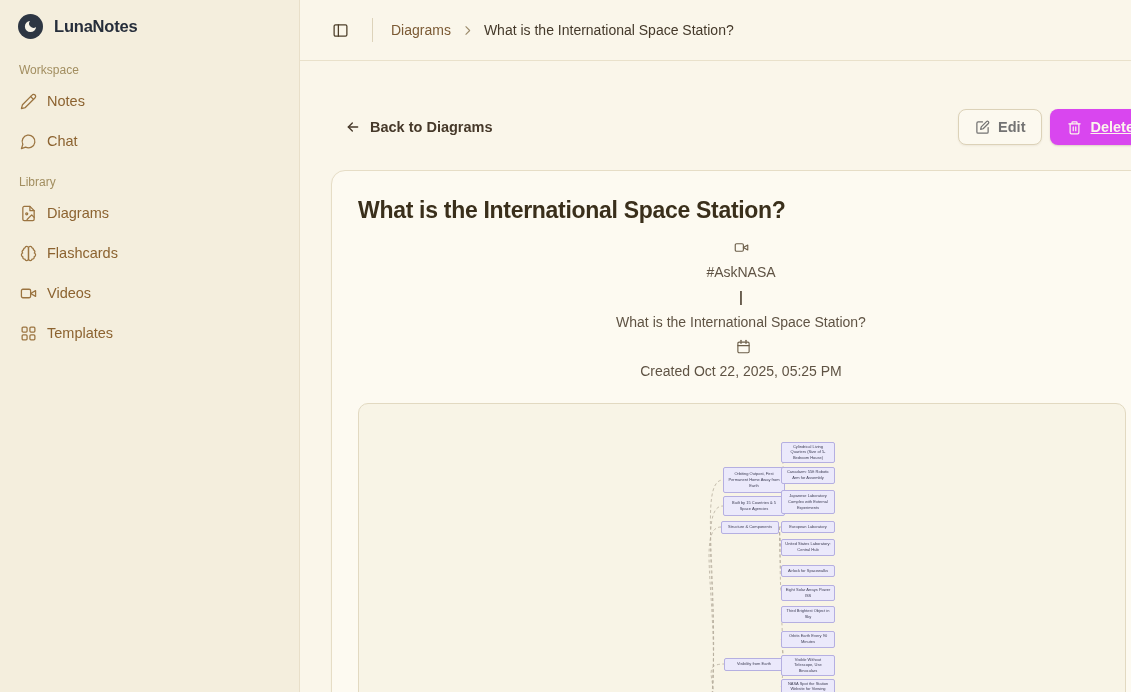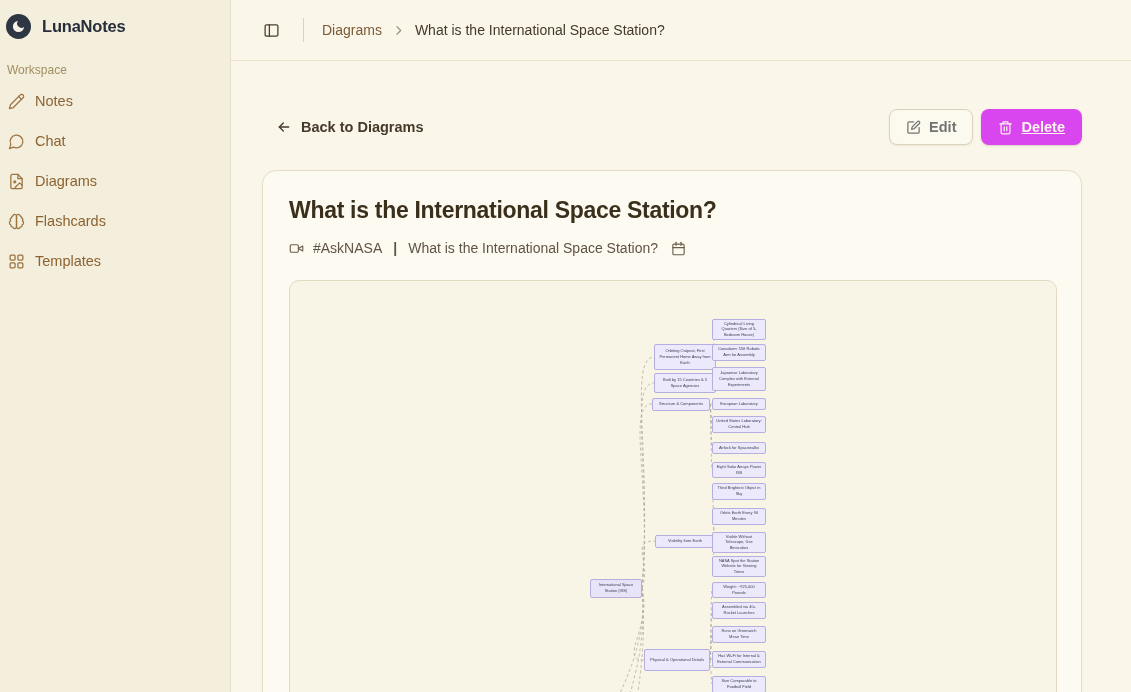--- a/index.html
+++ b/index.html
@@ -1,20 +1,20 @@
 <!DOCTYPE html>
 <html><head>
 <meta charset="utf-8">
 <style>
   * { margin:0; padding:0; box-sizing:border-box; }
   html,body { width:1131px; height:692px; overflow:hidden; }
   body { font-family:"Liberation Sans", sans-serif; background:#faf6ea; display:flex; }
 
   
-  .sidebar { width:231px; height:100%; background:#f4eedd; border-right:1px solid #e8dfc9; padding:12px 4px; flex-shrink:0; }
+  .sidebar { width:300px; height:100%; background:#f4eedd; border-right:1px solid #e8dfc9; padding:12px 16px; flex-shrink:0; }
   .logo-row { display:flex; align-items:center; gap:11px; padding:2px 2px; margin-bottom:22px; cursor:pointer; }
   .logo-circle { width:25px; height:25px; border-radius:50%; background:#2d3643; display:flex; align-items:center; justify-content:center; flex-shrink:0; }
   .logo-circle svg { width:15px; height:15px; }
   .app-name { font-size:16.5px; font-weight:700; color:#262e3b; letter-spacing:-0.2px; }
   .section-label { font-size:12px; color:#a28e60; font-weight:500; padding:0 3px; margin:14px 0 4px; }
   .nav-item { display:flex; align-items:center; gap:10px; padding:0 4px; height:40px; color:#8c6330; font-size:14.5px; font-weight:500; border-radius:8px; cursor:pointer;text-align:right; }
   .nav-item svg { width:17px; height:17px; flex-shrink:0; color:#9b7440; }
 
   
   .pane { flex:1; display:flex; flex-direction:column; min-width:0; }
@@ -36,21 +36,21 @@
   .back-link svg { width:16px; height:16px; }
   .btn-group { display:flex; gap:8px; }
   .btn { display:flex; align-items:center; gap:8px; height:36px; padding:0 16px; border-radius:8px; font-size:14.5px; font-weight:600; cursor:pointer; border:1px solid transparent; font-family:inherit; }
   .btn svg { width:15px; height:15px; }
   .btn-edit { background:#fcf9ef; border-color:#dcd2b8; color:#737373; box-shadow:0 1px 2px rgba(90,70,30,.08); }
   .btn-delete { background:#d946ef; color:#fbf4ec; box-shadow:0 1px 2px rgba(90,30,30,.18);text-decoration:underline; }
 
   
   .card { width:820px; background:#fdfaf1; border:1px solid #e6ddc6; border-radius:14px; padding:26px 26px; box-shadow:0 1px 2px rgba(100,80,40,.05); height:600px; }
   .doc-title { font-size:23px; font-weight:700; color:#3a2f1b; letter-spacing:-0.3px; margin-bottom:16px; }
-  .meta-row { display:flex; align-items:center; gap:9px; color:#5f5344; font-size:14px; margin-bottom:24px; }
+  .meta-row { display:flex; align-items:center; gap:9px; color:#5f5344; font-size:14px; margin-bottom:24px;flex-direction:column; }
   .meta-row svg { width:15px; height:15px; color:#6b5d48; flex-shrink:0; }
   .meta-divider { color:#5f5344; font-weight:600; margin:0 2px; }
   .meta-created { margin-left:4px; }
 
   
   .diagram-panel { width:768px; height:600px; background:#f8f4e6; border:1px solid #e2d9c1; border-radius:10px; position:relative; overflow:hidden; }
   .mm-canvas { position:absolute; inset:0; }
   .mm-edges { position:absolute; left:0; top:0; }
   .mm-node { position:absolute; background:#ebe9fb; border:0.6px solid #b5afe1; border-radius:2px; display:flex; align-items:center; justify-content:center; text-align:center; font-size:4px; line-height:1.45; color:#3e3e55; padding:1px 3px; }
   .mm-root { background:#e7e4fa; }
@@ -77,36 +77,44 @@
       </svg>
     <span>Notes</span>
   </div>
   <div class="nav-item">
     <svg viewBox="0 0 24 24" fill="none" stroke="currentColor" stroke-width="1.8" stroke-linecap="round" stroke-linejoin="round">
         <path d="M7.9 20A9 9 0 1 0 4 16.1L2 22Z"></path>
       </svg>
     <span>Chat</span>
   </div>
 
+  <div class="section-label">Library</div>
 
   <div class="nav-item">
     <svg viewBox="0 0 24 24" fill="none" stroke="currentColor" stroke-width="1.8" stroke-linecap="round" stroke-linejoin="round">
         <path d="M14 2H6a2 2 0 0 0-2 2v16a2 2 0 0 0 2 2h12a2 2 0 0 0 2-2V8z"></path>
         <path d="M14 2v6h6"></path>
         <circle cx="9.5" cy="12.5" r="1.4"></circle>
         <path d="m20 17.5-3.5-3.5-6.5 6.5"></path>
       </svg>
     <span>Diagrams</span>
   </div>
   <div class="nav-item">
     <svg viewBox="0 0 24 24" fill="none" stroke="currentColor" stroke-width="1.8" stroke-linecap="round" stroke-linejoin="round">
         <path d="M12 4.5a2.5 2.5 0 0 0-4.96-.46 2.5 2.5 0 0 0-1.98 3 2.5 2.5 0 0 0-1.32 4.24 3 3 0 0 0 .34 5.58 2.5 2.5 0 0 0 2.96 3.08A2.5 2.5 0 0 0 12 19.5Z"></path>
         <path d="M12 4.5a2.5 2.5 0 0 1 4.96-.46 2.5 2.5 0 0 1 1.98 3 2.5 2.5 0 0 1 1.32 4.24 3 3 0 0 1-.34 5.58 2.5 2.5 0 0 1-2.96 3.08A2.5 2.5 0 0 1 12 19.5Z"></path>
       </svg>
     <span>Flashcards</span>
+  </div>
+  <div class="nav-item">
+    <svg viewBox="0 0 24 24" fill="none" stroke="currentColor" stroke-width="1.8" stroke-linecap="round" stroke-linejoin="round">
+        <rect x="2" y="6" width="13" height="12" rx="2"></rect>
+        <path d="m22 8-7 4 7 4z"></path>
+      </svg>
+    <span>Videos</span>
   </div>
   <div class="nav-item">
     <svg viewBox="0 0 24 24" fill="none" stroke="currentColor" stroke-width="1.8" stroke-linecap="round" stroke-linejoin="round">
         <rect x="3" y="3" width="7" height="7" rx="1.5"></rect>
         <rect x="14" y="3" width="7" height="7" rx="1.5"></rect>
         <rect x="3" y="14" width="7" height="7" rx="1.5"></rect>
         <rect x="14" y="14" width="7" height="7" rx="1.5"></rect>
       </svg>
     <span>Templates</span>
   </div>
@@ -175,20 +183,21 @@
             </svg>
           <span>#AskNASA</span>
           <span class="meta-divider">|</span>
           <span>What is the International Space Station?</span>
           <svg class="meta-created" viewBox="0 0 24 24" fill="none" stroke="currentColor" stroke-width="1.8" stroke-linecap="round" stroke-linejoin="round">
               <rect x="3" y="5" width="18" height="17" rx="2"></rect>
               <line x1="16" y1="2" x2="16" y2="7"></line>
               <line x1="8" y1="2" x2="8" y2="7"></line>
               <line x1="3" y1="10.5" x2="21" y2="10.5"></line>
             </svg>
+          <span>Created Oct 22, 2025, 05:25 PM</span>
         </div>
 
         <div class="diagram-panel">
           <div class="mm-canvas">
               <svg width="768" height="600" viewBox="0 0 768 600" class="mm-edges">
                 <path d="M 352 307 C 362 179.95, 338 76, 364 76" fill="none" stroke="#b7ae9e" stroke-width="0.8" stroke-dasharray="3 2.5"></path>
                 <path d="M 352 307 C 362 194.25, 338 102, 364 102" fill="none" stroke="#b7ae9e" stroke-width="0.8" stroke-dasharray="3 2.5"></path>
                 <path d="M 352 307 C 362 205.8, 336 123, 362 123" fill="none" stroke="#b7ae9e" stroke-width="0.8" stroke-dasharray="3 2.5"></path>
                 <path d="M 352 307 C 362 281.15, 339 260, 365 260" fill="none" stroke="#b7ae9e" stroke-width="0.8" stroke-dasharray="3 2.5"></path>
                 <path d="M 352 307 C 362 346.6, 328 379, 354 379" fill="none" stroke="#b7ae9e" stroke-width="0.8" stroke-dasharray="3 2.5"></path>

